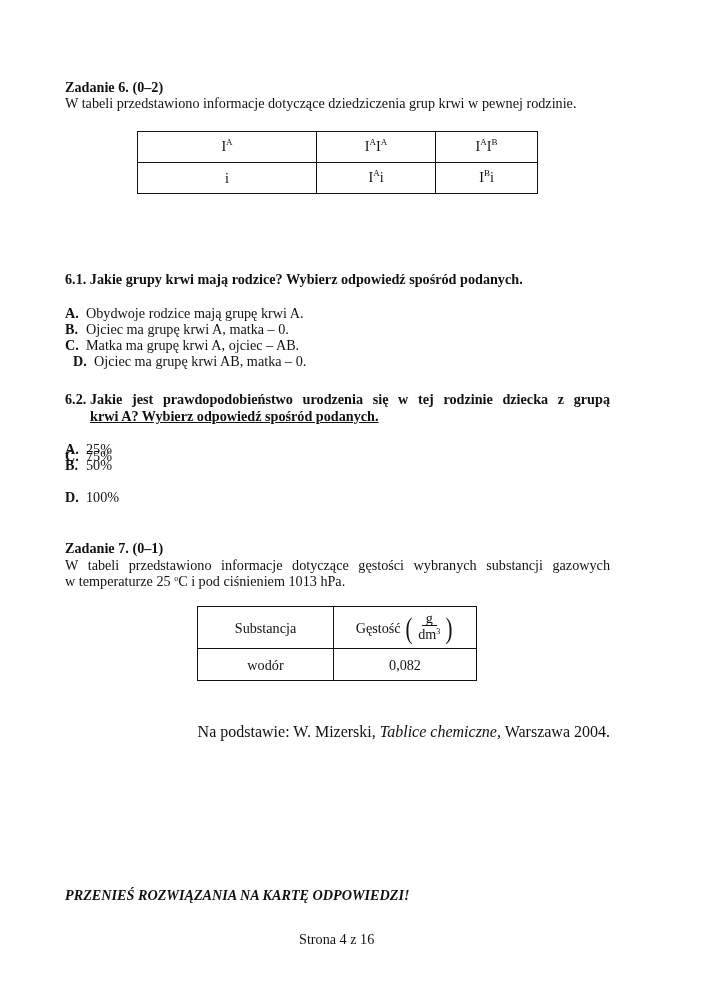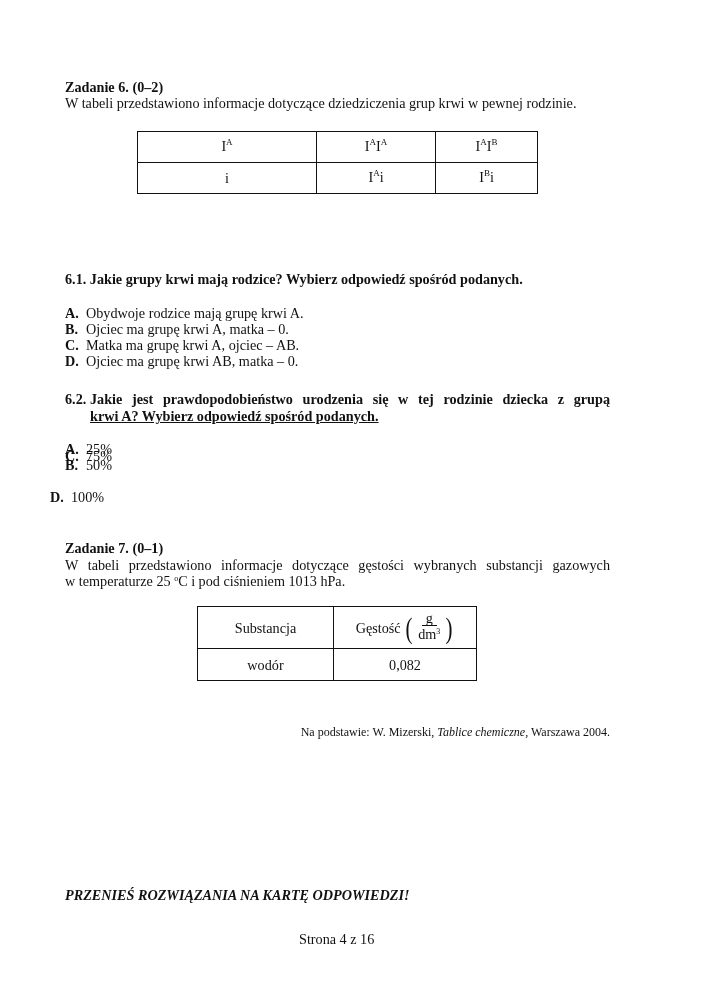--- a/index.html
+++ b/index.html
@@ -33,21 +33,21 @@
     #t2 tr.h td { height: 41px; }
     #t2 tr.r td { height: 31px; }
     .unit { display: inline-flex; align-items: center; vertical-align: middle; }
     .paren { font-size: 30px; line-height: 30px; font-weight: lighter; transform: scaleX(0.7); display: inline-block; }
     .frac { display: inline-flex; flex-direction: column; align-items: center; margin: 0 1px; line-height: 14px; }
     .frac .num { border-bottom: 1px solid #111; padding: 0 4px; }
     .frac .den { padding: 1px 3px 0; }
     sup.s { font-size: 8px; top: -5px; }
 
     .opt .lbl { font-weight: bold; display: inline-block; width: 21px; }
-    .note { font-size: 12px; }
+    .note { font-size: 16px; }
     .note i { font-style: italic; }
     .footer-warn { font-weight: bold; font-style: italic; }
   </style>
 </head>
 <body>
 
 <div class="abs b" style="left:65px; top:79px;">Zadanie 6. (0–2)</div>
 <div class="abs" style="left:65px; top:95px;">W tabeli przedstawiono informacje dotyczące dziedziczenia grup krwi w pewnej rodzinie.</div>
 
 <table class="t" id="t1">
@@ -62,29 +62,29 @@
     <td class="c1"><span>I</span><sup>A</sup><span>i</span></td>
     <td class="c2"><span>I</span><sup>B</sup><span>i</span></td>
   </tr>
 </tbody>
   </table>
 
 <div class="abs b" style="left:65px; top:271px;">6.1. Jakie grupy krwi mają rodzice? Wybierz odpowiedź spośród podanych.</div>
 <div class="abs opt" style="left:65px; top:305px;"><span class="lbl">A.</span><span>Obydwoje rodzice mają grupę krwi A.</span></div>
 <div class="abs opt" style="left:65px; top:321px;"><span class="lbl">B.</span><span>Ojciec ma grupę krwi A, matka – 0.</span></div>
 <div class="abs opt" style="left:65px; top:337px;"><span class="lbl">C.</span><span>Matka ma grupę krwi A, ojciec – AB.</span></div>
-<div class="abs opt" style="left:65px; top:353px;"><span class="lbl">D.</span><span>Ojciec ma grupę krwi AB, matka – 0.</span></div>
+<div class="abs opt" style="left:73px; top:353px;"><span class="lbl">D.</span><span>Ojciec ma grupę krwi AB, matka – 0.</span></div>
 
 <div class="abs b" style="left:65px; top:391px;">6.2.</div>
 <div class="abs b justify" style="left:90px; top:391px; width:520px;">Jakie jest prawdopodobieństwo urodzenia się w tej rodzinie dziecka z grupą</div>
 <div class="abs b" style="left:90px; top:408px;text-decoration:underline;">krwi A? Wybierz odpowiedź spośród podanych.</div>
 <div class="abs opt" style="left:65px; top:441px;"><span class="lbl">A.</span><span>25%</span></div>
 <div class="abs opt" style="left:65px; top:457px;"><span class="lbl">B.</span><span>50%</span></div>
 <div class="abs opt" style="left:65px; top:448px;"><span class="lbl">C.</span><span>75%</span></div>
-<div class="abs opt" style="left:50px; top:489px;"><span class="lbl">D.</span><span>100%</span></div>
+<div class="abs opt" style="left:65px; top:489px;"><span class="lbl">D.</span><span>100%</span></div>
 
 <div class="abs b" style="left:65px; top:540px;">Zadanie 7. (0–1)</div>
 <div class="abs justify" style="left:65px; top:557px; width:545px;">W tabeli przedstawiono informacje dotyczące gęstości wybranych substancji gazowych</div>
 <div class="abs" style="left:65px; top:573px;"><span>w temperaturze 25 </span><sup class="s">o</sup><span>C i pod ciśnieniem 1013 hPa.</span></div>
 
 <table class="t" id="t2">
   <tbody>
       <tr class="h">
     <td class="c0">Substancja</td>
     <td class="c1">

